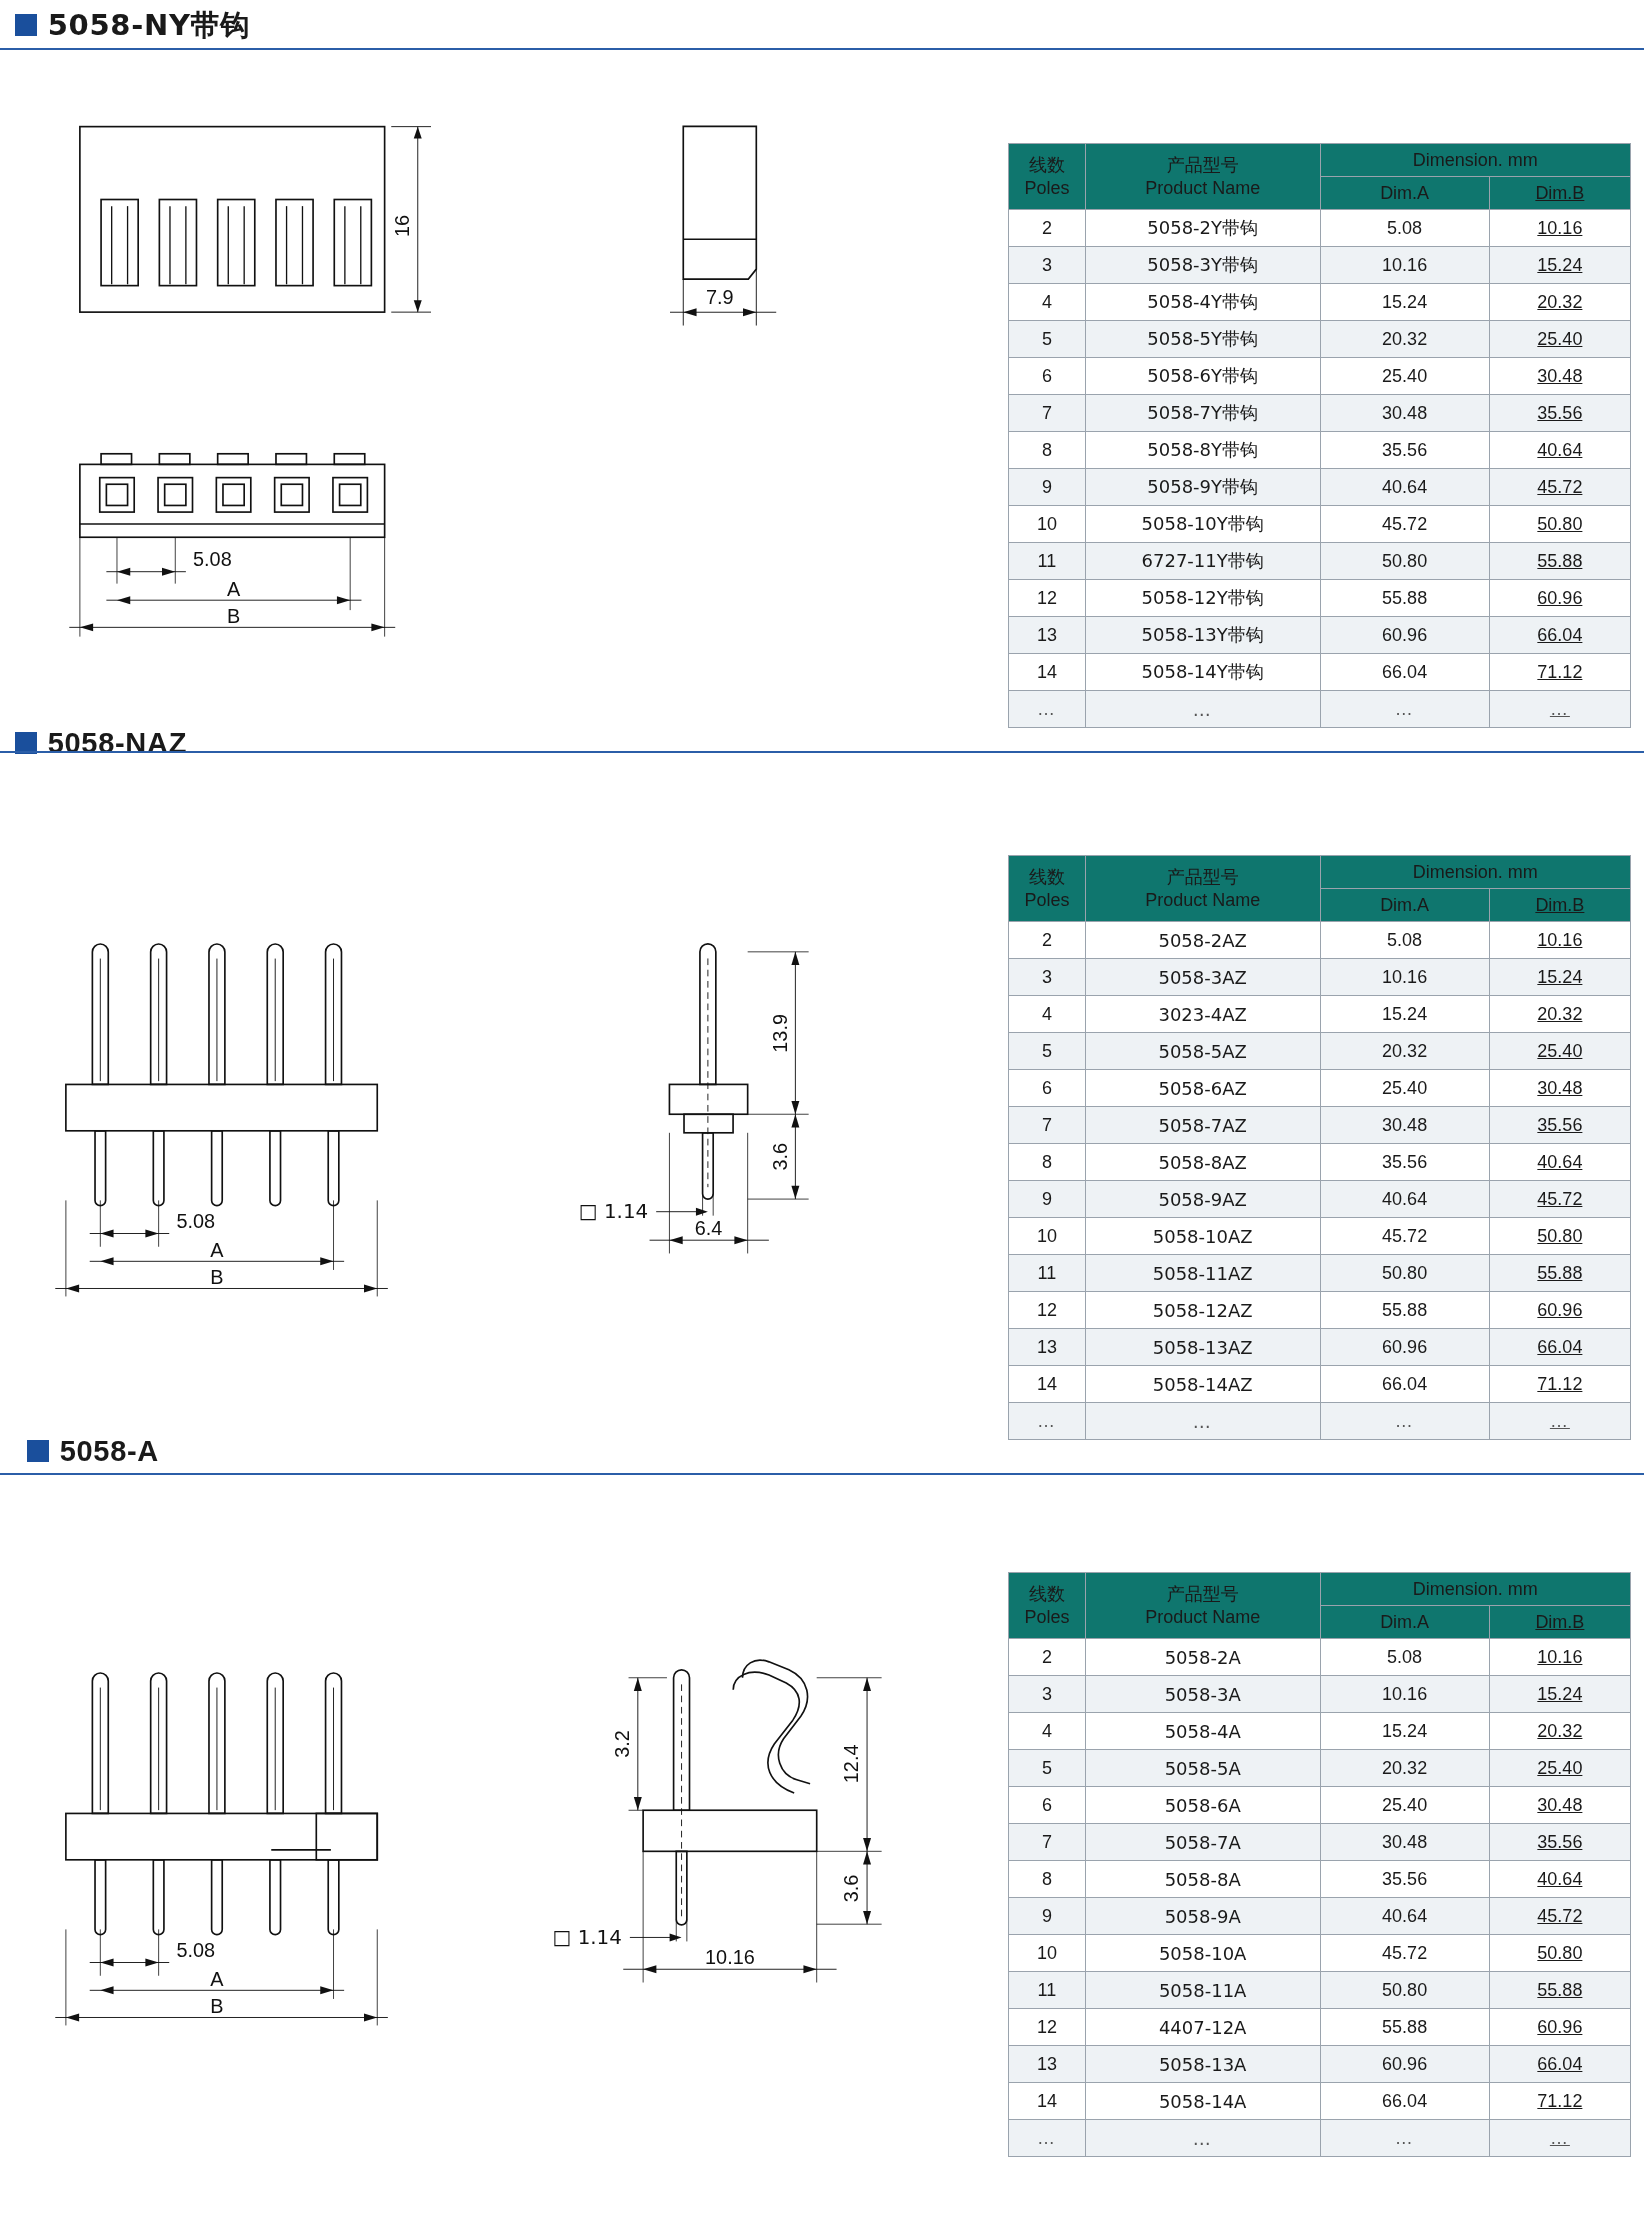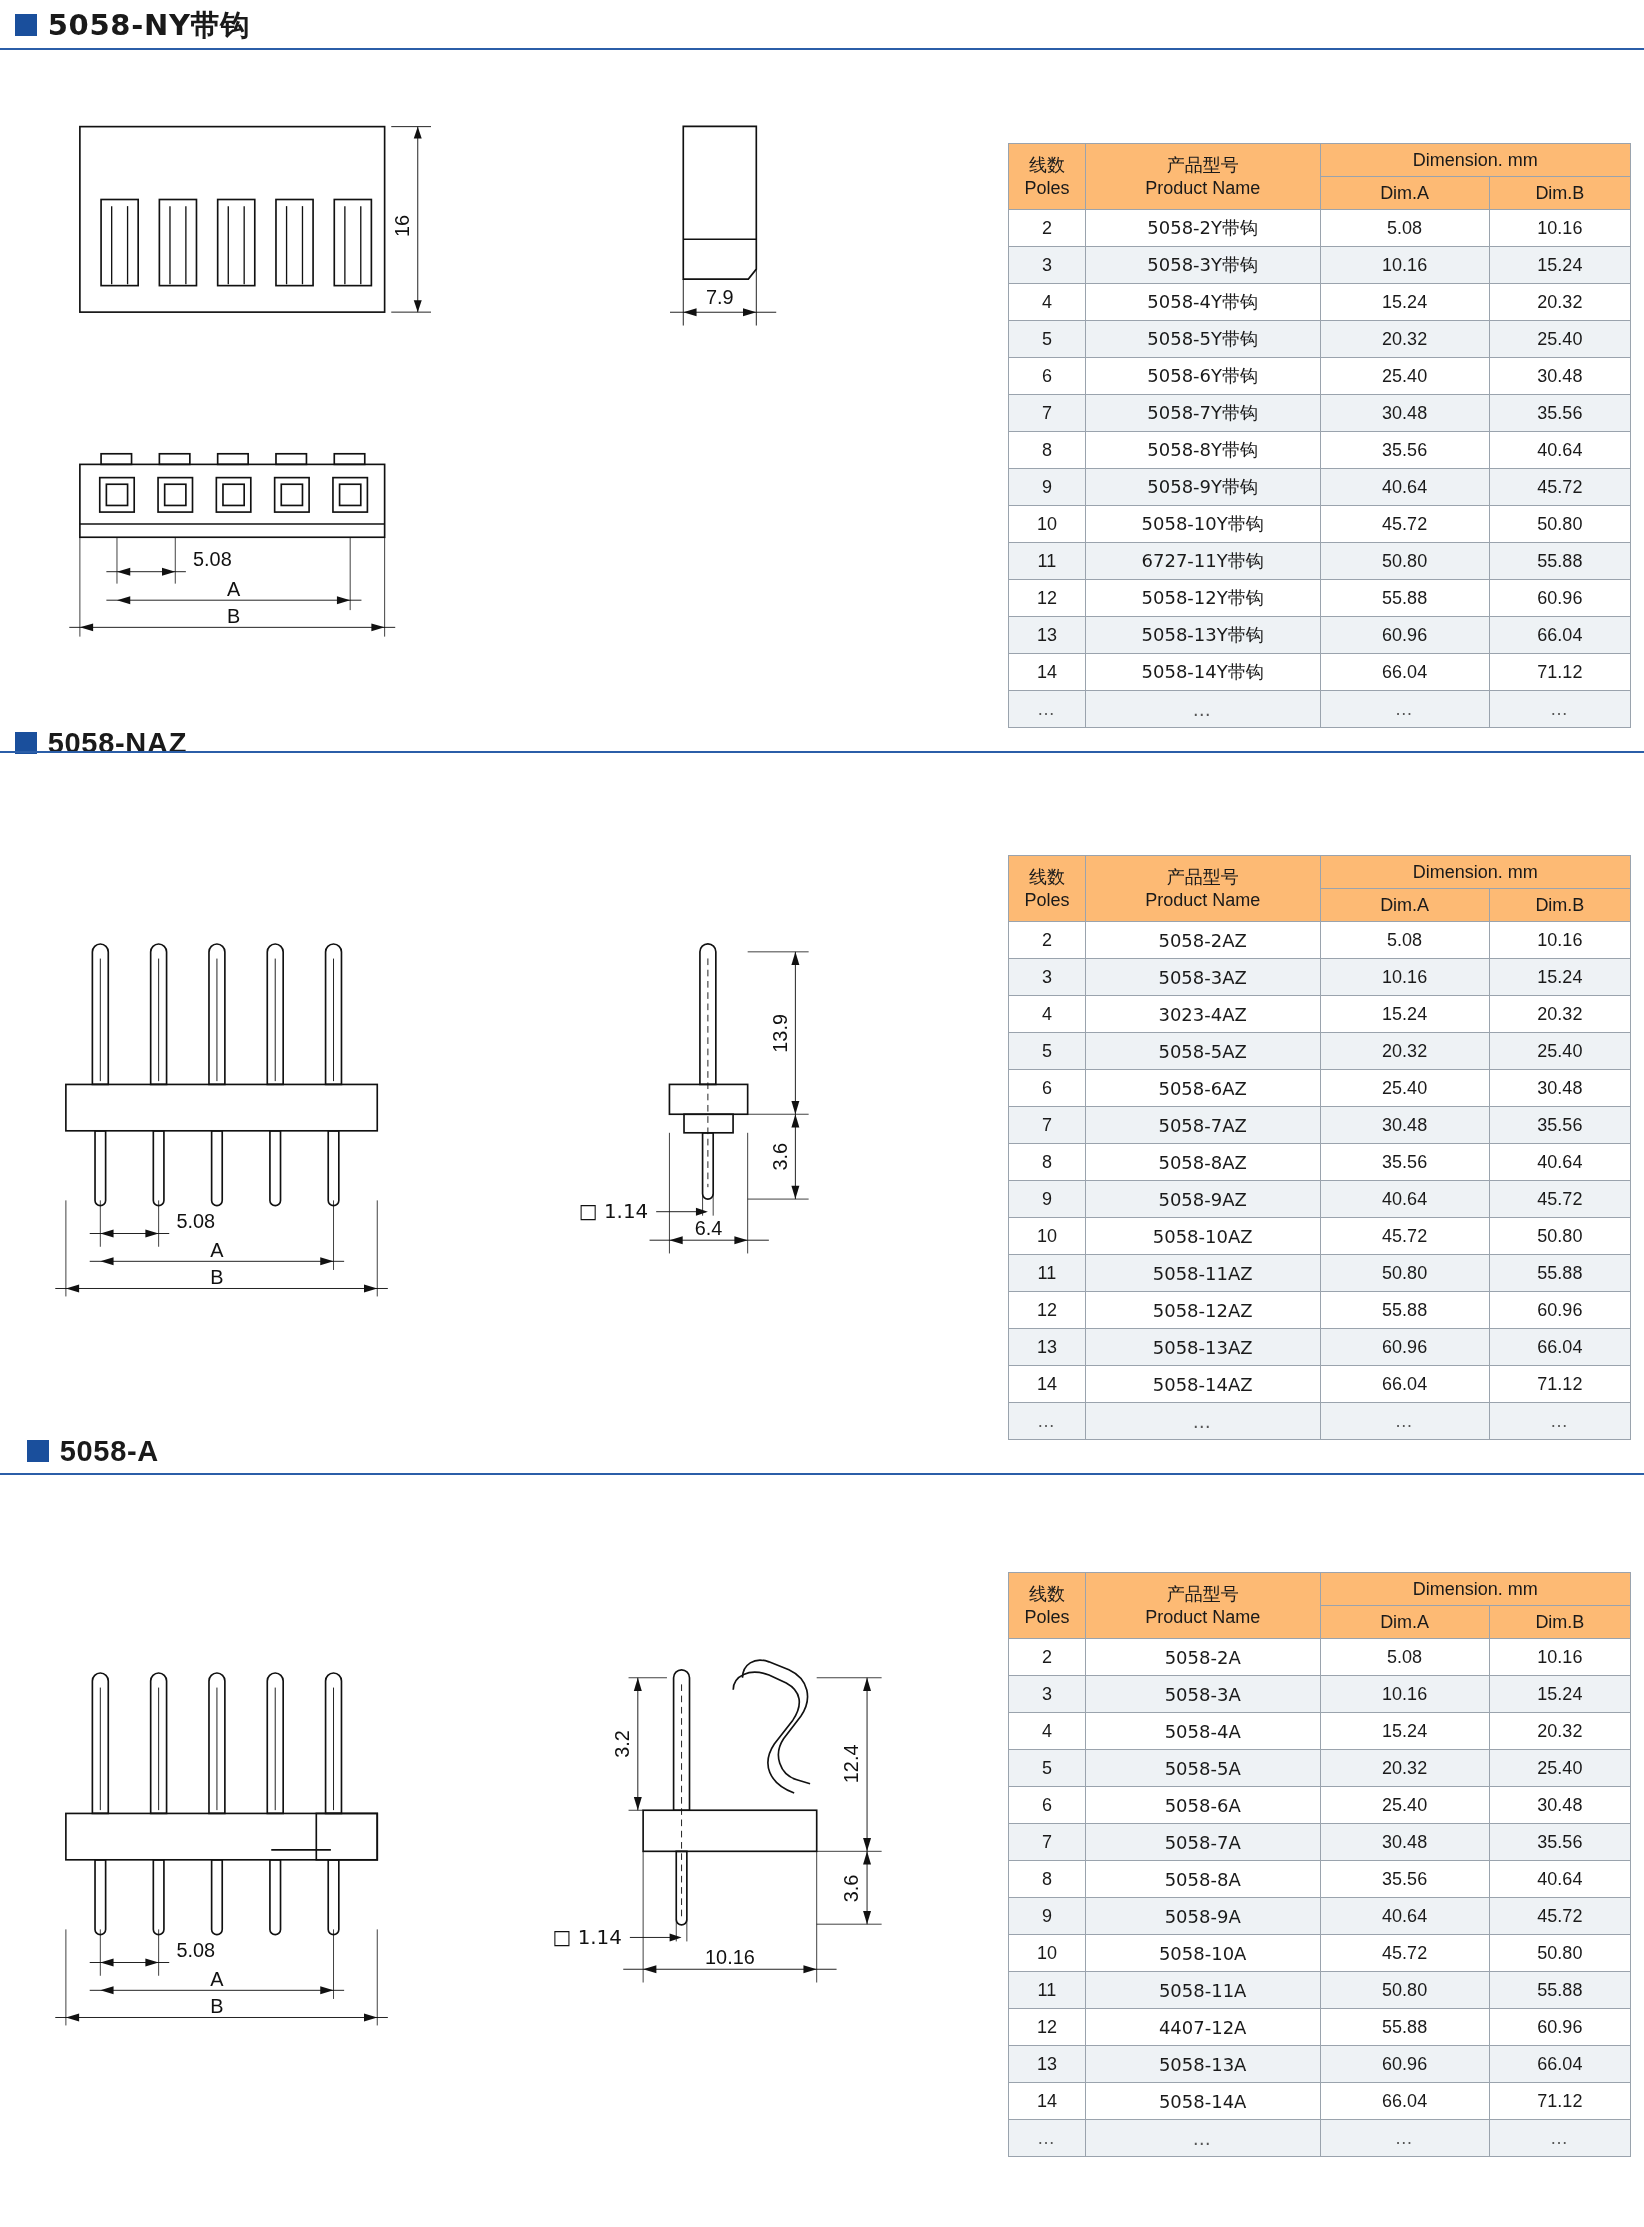--- a/index.html
+++ b/index.html
@@ -65,26 +65,26 @@
   .spec-table th, .spec-table td {
     border: 0.7px solid #9aa3ad;
     text-align: center;
     vertical-align: middle;
     padding: 0;
     height: 36px;
     color: #1a1a1a;
     font-weight: normal;
   }
   .spec-table thead th {
-    background: #fdba74;
+    background: #0f766e;
   }
   .spec-table .col-poles { width: 73px; }
   .spec-table .col-name  { width: 225px; }
   .spec-table .col-a     { width: 162px; }
-  .spec-table .col-b     { width: 135px; }
+  .spec-table .col-b     { width: 135px; text-decoration: underline; }
   .spec-table .hdr-two-line {
     line-height: 1.25;
     padding: 4px 0;
     height: 57px;
   }
   .spec-table .hdr-dim {
     height: 30.5px;
   }
   .spec-table tbody tr:nth-child(even) td {
     background: #eef2f5;

